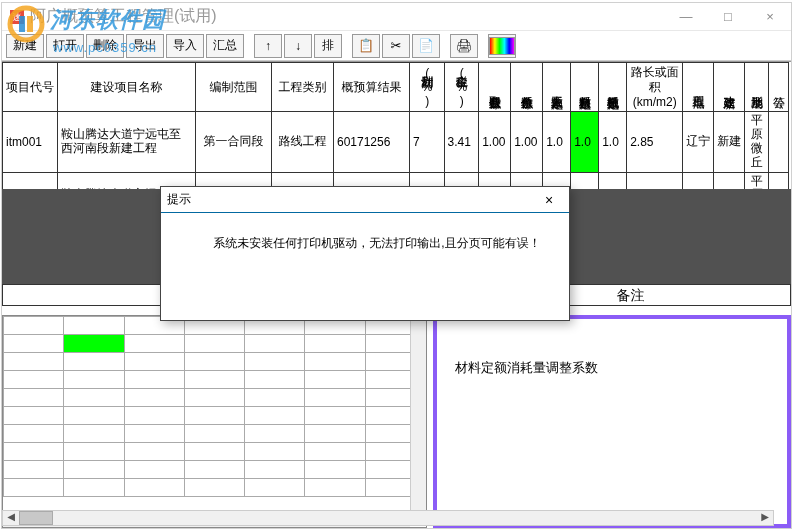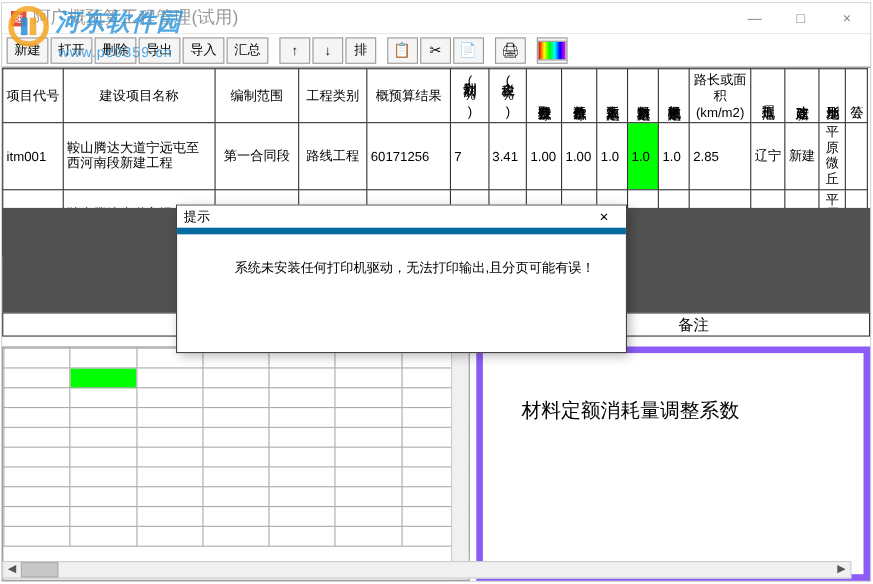--- a/index.html
+++ b/index.html
@@ -46,29 +46,29 @@
 
 .lower { position: absolute; top: 315px; left: 2px; right: 3px; bottom: 3px; display: flex; }
 .lower-left { width: 425px; border: 1px solid #888; overflow: hidden; background: #fff; }
 .mini-table { border-collapse: collapse; width: 100%; }
 .mini-table td { border: 1px solid #aaa; height: 18px; width: 14%; }
 .mini-table td.green { background: #00ff00; }
 .mini-vscroll { position: absolute; top: 0; right: 0; width: 16px; bottom: 16px; background: #f0f0f0; border-left: 1px solid #ccc; }
 .mini-hscroll { position: absolute; left: 0; bottom: 0; right: 16px; height: 16px; background: #f0f0f0; border-top: 1px solid #ccc; }
 .lower-left-inner { position: relative; width: 100%; height: 100%; }
 
-.lower-right { flex: 1; border: 6px solid #8b5cf6; margin-left: 6px; padding: 40px 10px 10px 35px; font-size: 18px; }
+.lower-right { flex: 1; border: 4px solid #8b5cf6; margin-left: 6px; padding: 40px 10px 10px 18px; font-size: 13px; }
 
 .hscroll-main { position: absolute; top: 510px; left: 2px; right: 20px; height: 16px; background: #f0f0f0; border: 1px solid #ccc; display: flex; align-items: center; }
 .hscroll-main .arrow { width: 16px; height: 14px; text-align: center; font-size: 10px; color: #555; }
 .hscroll-main .track { flex: 1; height: 14px; position: relative; }
 .hscroll-main .thumb { position: absolute; left: 0; width: 34px; height: 14px; background: #c8c8c8; border: 1px solid #aaa; }
 
 .dialog { position: absolute; top: 186px; left: 160px; width: 410px; height: 135px; background: #fff; border: 1px solid #444; box-shadow: 3px 3px 10px rgba(0,0,0,0.3); z-index: 50; }
-.dlg-title { height: 26px; background: #fff; border-bottom: 6px solid #0369a1; display: flex; align-items: center; padding: 0 6px; font-size: 12px; }
+.dlg-title { height: 26px; background: #fff; border-bottom: 1px solid #0369a1; display: flex; align-items: center; padding: 0 6px; font-size: 12px; }
 .dlg-title .t { flex: 1; }
 .dlg-title .x { width: 28px; text-align: center; cursor: pointer; font-size: 14px; }
 .dlg-body { padding: 22px 16px 10px 40px; font-size: 12px; line-height: 1.4; text-align: center; }
 .dlg-footer { position: absolute; bottom: 10px; right: 14px; }
 .dlg-btn { border: 1px solid #888; background: #f3f3f3; padding: 4px 22px; font-size: 12px; cursor: pointer; }
 </style>
 </head>
 <body>
 
 <div class="window-border">

